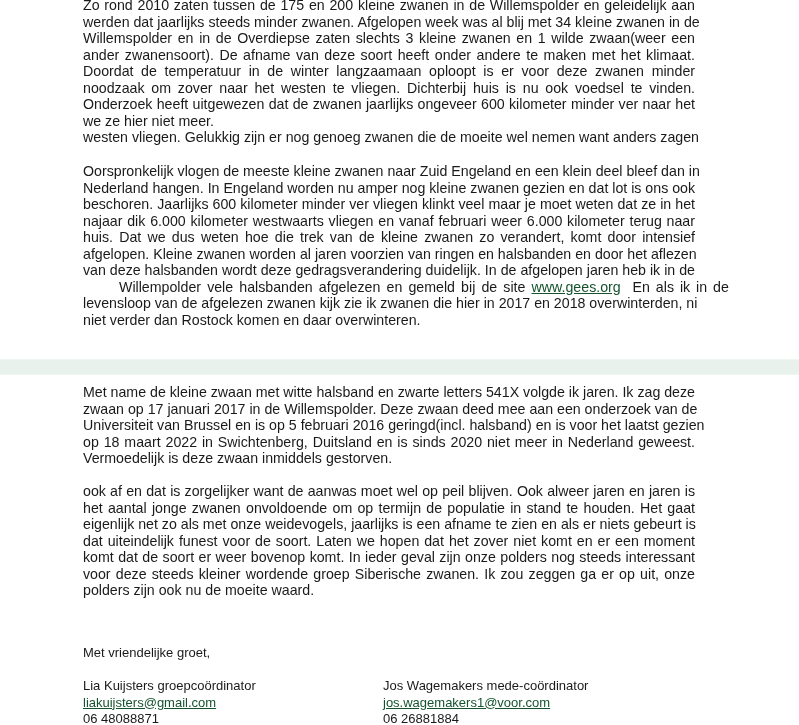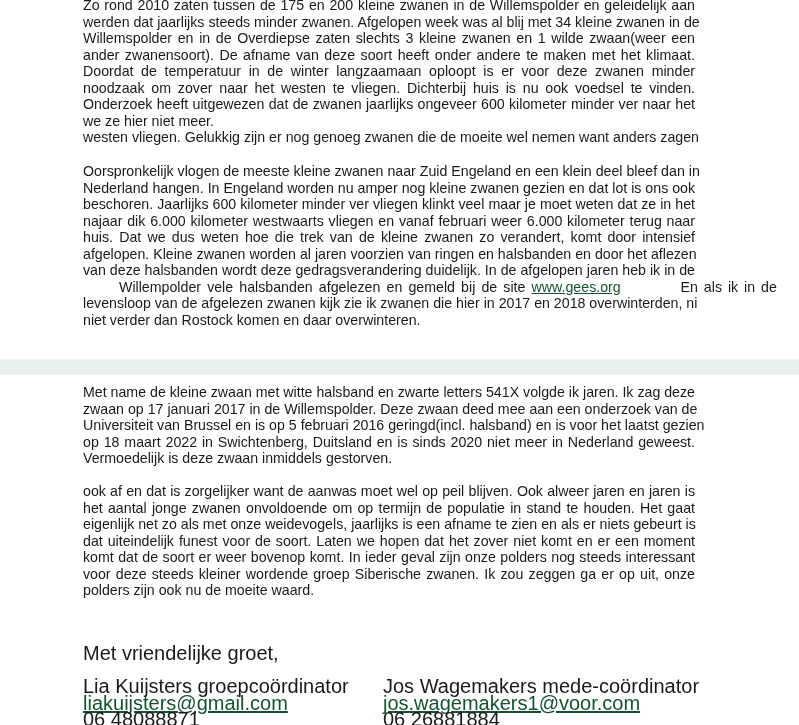--- a/index.html
+++ b/index.html
@@ -5,21 +5,21 @@
   html, body { margin: 0; padding: 0; background: #ffffff; }
   body { width: 799px; height: 725px; overflow: hidden; position: relative;
          font-family: "Liberation Sans", sans-serif; color: #1a1a1a; }
   .page { position: absolute; left: 0; top: 0; width: 799px; }
   .block { position: absolute; left: 83px; width: 612px; font-size: 14.2px; line-height: 16.55px; }
   .line { display: block; white-space: nowrap; text-align-last: justify; text-align: justify; width: 612px; height: 16.55px; }
   .line.last { text-align-last: left; }
   a.link { color: #14532d; text-decoration: underline; }
   .band { position: absolute; left: 0; top: 359px; width: 799px; height: 14px; background: #e8f1ec;
           border-top: 1px solid #f0f6f2; border-bottom: 1px solid #f0f6f2; }
-  .sig { position: absolute; font-size: 20px; line-height: 16.5px; }
+  .sig { position: absolute; font-size: 13px; line-height: 16.5px; }
   .sig div { white-space: nowrap; }
 </style>
 </head>
 <body>
 
 <div class="page">
 
   <div class="block" style="top:-3px;">
     <span class="line">Zo rond 2010 zaten tussen de 175 en 200 kleine zwanen in de Willemspolder en geleidelijk aan</span>
     <span class="line">werden dat jaarlijks steeds minder zwanen. Afgelopen week was al blij met 34 kleine zwanen in de</span>
@@ -34,21 +34,21 @@
 
   <div class="block" style="top:163px;">
     <span class="line">Oorspronkelijk vlogen de meeste kleine zwanen naar Zuid Engeland en een klein deel bleef dan in</span>
     <span class="line">Nederland hangen. In Engeland worden nu amper nog kleine zwanen gezien en dat lot is ons ook</span>
     <span class="line">beschoren. Jaarlijks 600 kilometer minder ver  vliegen klinkt veel maar je moet weten dat ze in het</span>
     <span class="line">najaar dik 6.000 kilometer westwaarts vliegen en vanaf februari weer 6.000 kilometer terug naar</span>
     <span class="line">huis. Dat we dus weten hoe die trek van de kleine zwanen zo verandert, komt door intensief</span>
     <span class="line">afgelopen. Kleine zwanen worden al jaren voorzien van ringen en halsbanden en door het aflezen</span>
     <span class="line">van deze halsbanden wordt deze gedragsverandering duidelijk. In de afgelopen jaren heb ik in de</span>
     <span class="line" style="text-align-last:justify;">
-      <span style="word-spacing:2.2px;margin-left:36px;">Willempolder vele halsbanden afgelezen en gemeld bij de site </span><a class="link" href="#">www.gees.org</a><span style="white-space:pre;word-spacing:2px;padding-left:48px;">  En als ik in de</span>
+      <span style="word-spacing:2.2px;margin-left:36px;">Willempolder vele halsbanden afgelezen en gemeld bij de site </span><a class="link" href="#">www.gees.org</a><span style="white-space:pre;word-spacing:2px;">  En als ik in de</span>
     </span>
     <span class="line">levensloop van de afgelezen zwanen kijk zie ik zwanen die hier in 2017 en 2018 overwinterden, ni</span>
     <span class="line last">niet verder dan Rostock komen en daar overwinteren.</span>
   </div>
 
   <div class="band"></div>
 
   <div class="block" style="top:384px;">
     <span class="line">Met name de  kleine zwaan met witte halsband en zwarte letters 541X volgde ik jaren. Ik zag deze</span>
     <span class="line">zwaan op 17 januari 2017 in de Willemspolder. Deze zwaan deed mee aan een onderzoek van de</span>

